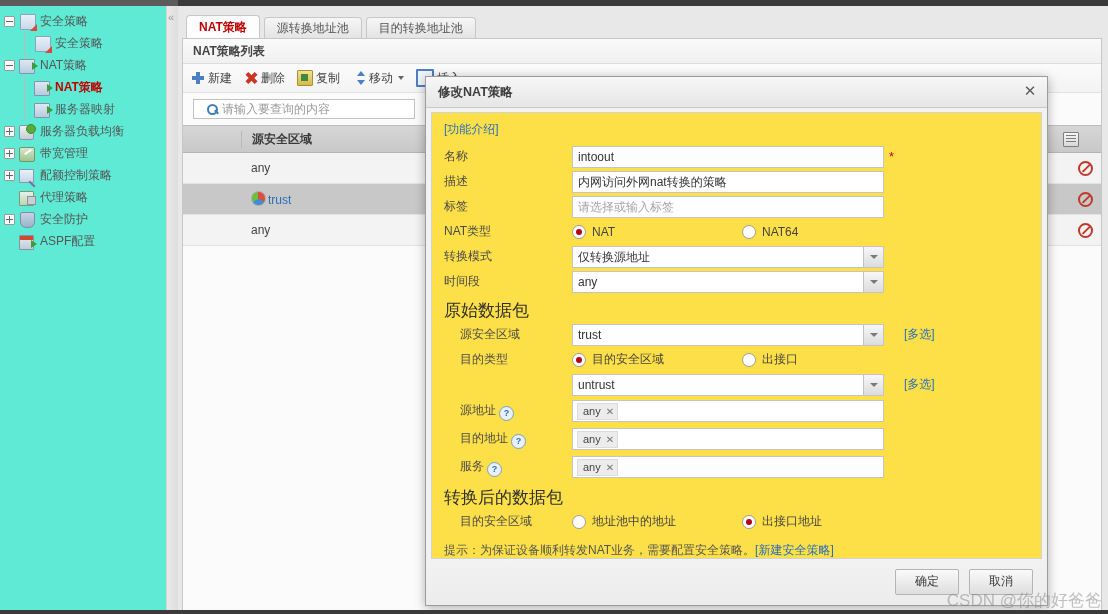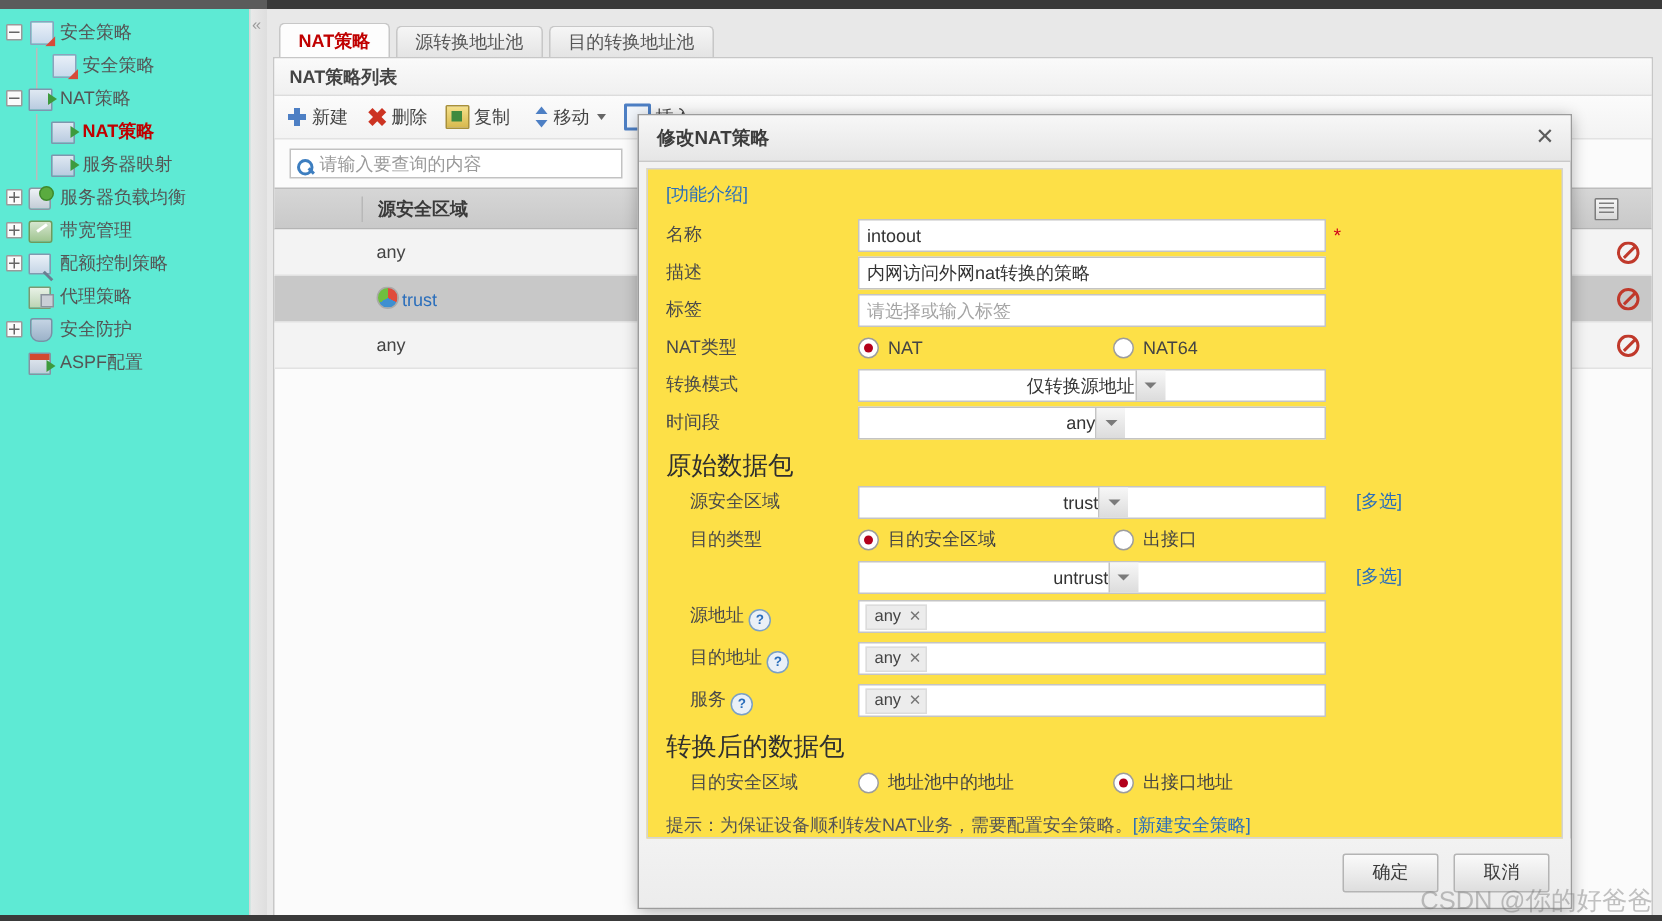--- a/index.html
+++ b/index.html
@@ -266,21 +266,21 @@
   }
   .caret {
     display: inline-block; width: 0; height: 0;
     border-top: 4px solid #666; border-left: 3px solid transparent; border-right: 3px solid transparent;
     margin-left: 2px;
   }
   .searchrow { padding: 6px 0 6px 10px; }
   .searchbox {
     width: 222px; height: 20px;
     border: 1px solid #c2c2c2; background: #fff;
-    display: flex; align-items: flex-end; padding-left: 3px;
+    display: flex; align-items: center; padding-left: 12px;
     box-sizing: border-box;
   }
   .magn {
     width: 13px; height: 13px; position: relative; flex: 0 0 auto; margin-right: 3px;
   }
   .magn::before {
     content: ""; position: absolute; left: 1px; top: 1px;
     width: 7px; height: 7px; border: 2px solid #3d7ec0; border-radius: 50%;
   }
   .magn::after {
@@ -399,21 +399,21 @@
     font-size: 12px; color: #333;
     padding: 0 5px; line-height: 20px;
     display: flex; align-items: center;
   }
   .fin.ph { color: #a5a5a5; }
   .fsel {
     width: 312px; height: 22px; box-sizing: border-box;
     border: 1px solid #c4c4c4; background: #fff;
     font-size: 12px; color: #333;
     padding: 0 0 0 5px; line-height: 20px;
-    display: flex; align-items: center; justify-content: center;
+    display: flex; align-items: center; justify-content: space-between;
     cursor: pointer;
   }
   .arrowbox {
     width: 19px; height: 20px; flex: 0 0 auto;
     background: linear-gradient(to bottom,#f7f7f7,#dcdcdc);
     border-left: 1px solid #c4c4c4;
     display: flex; align-items: center; justify-content: center;
   }
   .arrowbox i {
     width: 0; height: 0; display: block;

